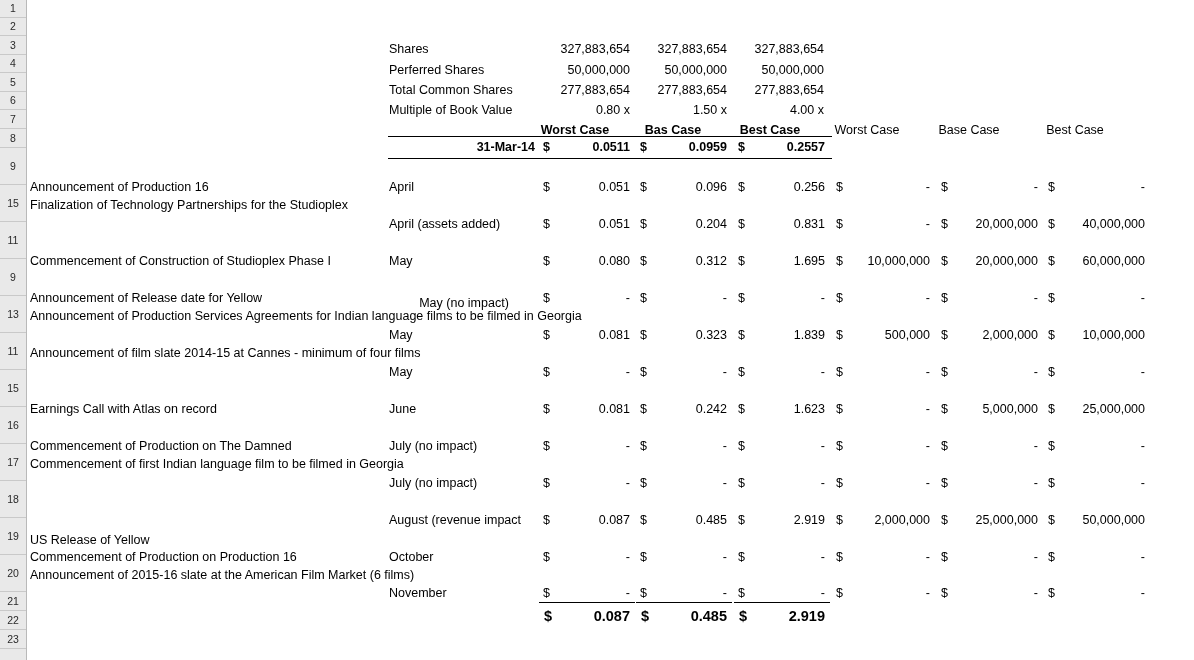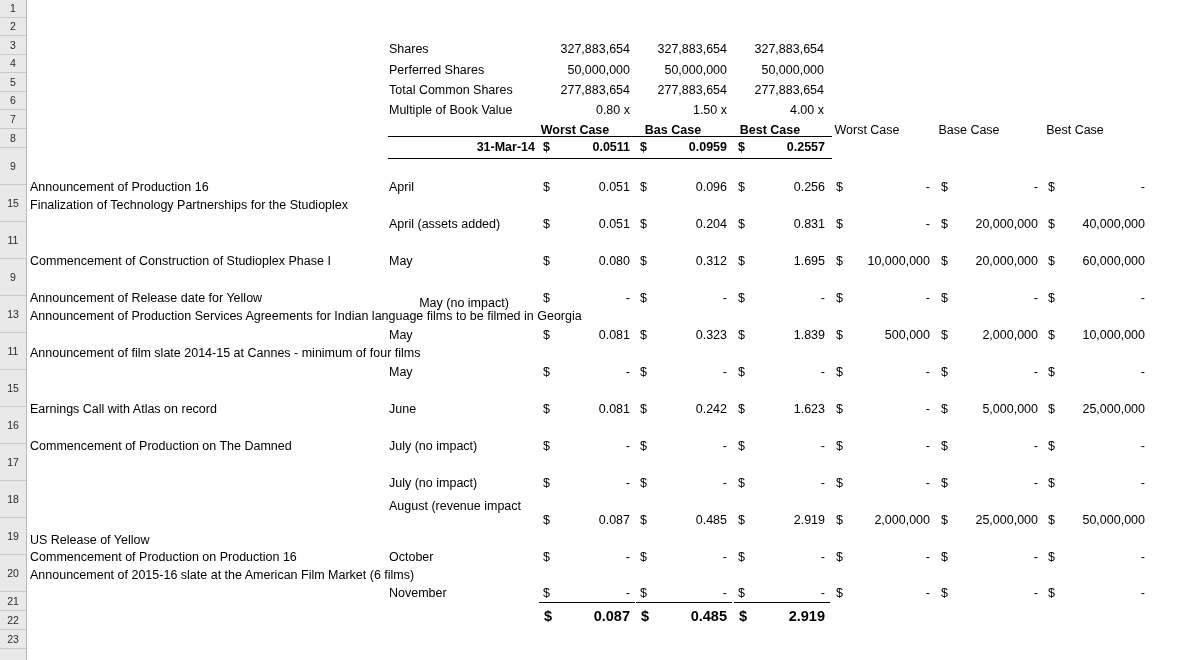--- a/index.html
+++ b/index.html
@@ -250,36 +250,37 @@
   <div class="cell r" style="left:637px;top:439px;width:90px;">-</div>
   <div class="cell l" style="left:738px;top:439px;">$</div>
   <div class="cell r" style="left:735px;top:439px;width:90px;">-</div>
   <div class="cell l" style="left:836px;top:439px;">$</div>
   <div class="cell r" style="left:833px;top:439px;width:97px;">-</div>
   <div class="cell l" style="left:941px;top:439px;">$</div>
   <div class="cell r" style="left:938px;top:439px;width:100px;">-</div>
   <div class="cell l" style="left:1048px;top:439px;">$</div>
   <div class="cell r" style="left:1045px;top:439px;width:100px;">-</div>
 
+  <div class="cell l" style="left:30px;top:457px;width:356px;">Commencement of first Indian language film to be filmed in Georgia</div>
   <div class="cell l" style="left:389px;top:476px;width:150px;">July (no impact)</div>
   <div class="cell l" style="left:543px;top:476px;">$</div>
   <div class="cell r" style="left:540px;top:476px;width:90px;">-</div>
   <div class="cell l" style="left:640px;top:476px;">$</div>
   <div class="cell r" style="left:637px;top:476px;width:90px;">-</div>
   <div class="cell l" style="left:738px;top:476px;">$</div>
   <div class="cell r" style="left:735px;top:476px;width:90px;">-</div>
   <div class="cell l" style="left:836px;top:476px;">$</div>
   <div class="cell r" style="left:833px;top:476px;width:97px;">-</div>
   <div class="cell l" style="left:941px;top:476px;">$</div>
   <div class="cell r" style="left:938px;top:476px;width:100px;">-</div>
   <div class="cell l" style="left:1048px;top:476px;">$</div>
   <div class="cell r" style="left:1045px;top:476px;width:100px;">-</div>
 
   <div class="cell l" style="left:30px;top:533px;width:356px;">US Release of Yellow</div>
-  <div class="cell l" style="left:389px;top:499px;width:155px;">August (revenue impact</div>
+  <div class="cell l" style="left:389px;top:513px;width:155px;">August (revenue impact</div>
   <div class="cell l" style="left:543px;top:513px;">$</div>
   <div class="cell r" style="left:540px;top:513px;width:90px;">0.087</div>
   <div class="cell l" style="left:640px;top:513px;">$</div>
   <div class="cell r" style="left:637px;top:513px;width:90px;">0.485</div>
   <div class="cell l" style="left:738px;top:513px;">$</div>
   <div class="cell r" style="left:735px;top:513px;width:90px;">2.919</div>
   <div class="cell l" style="left:836px;top:513px;">$</div>
   <div class="cell r" style="left:833px;top:513px;width:97px;">2,000,000</div>
   <div class="cell l" style="left:941px;top:513px;">$</div>
   <div class="cell r" style="left:938px;top:513px;width:100px;">25,000,000</div>

